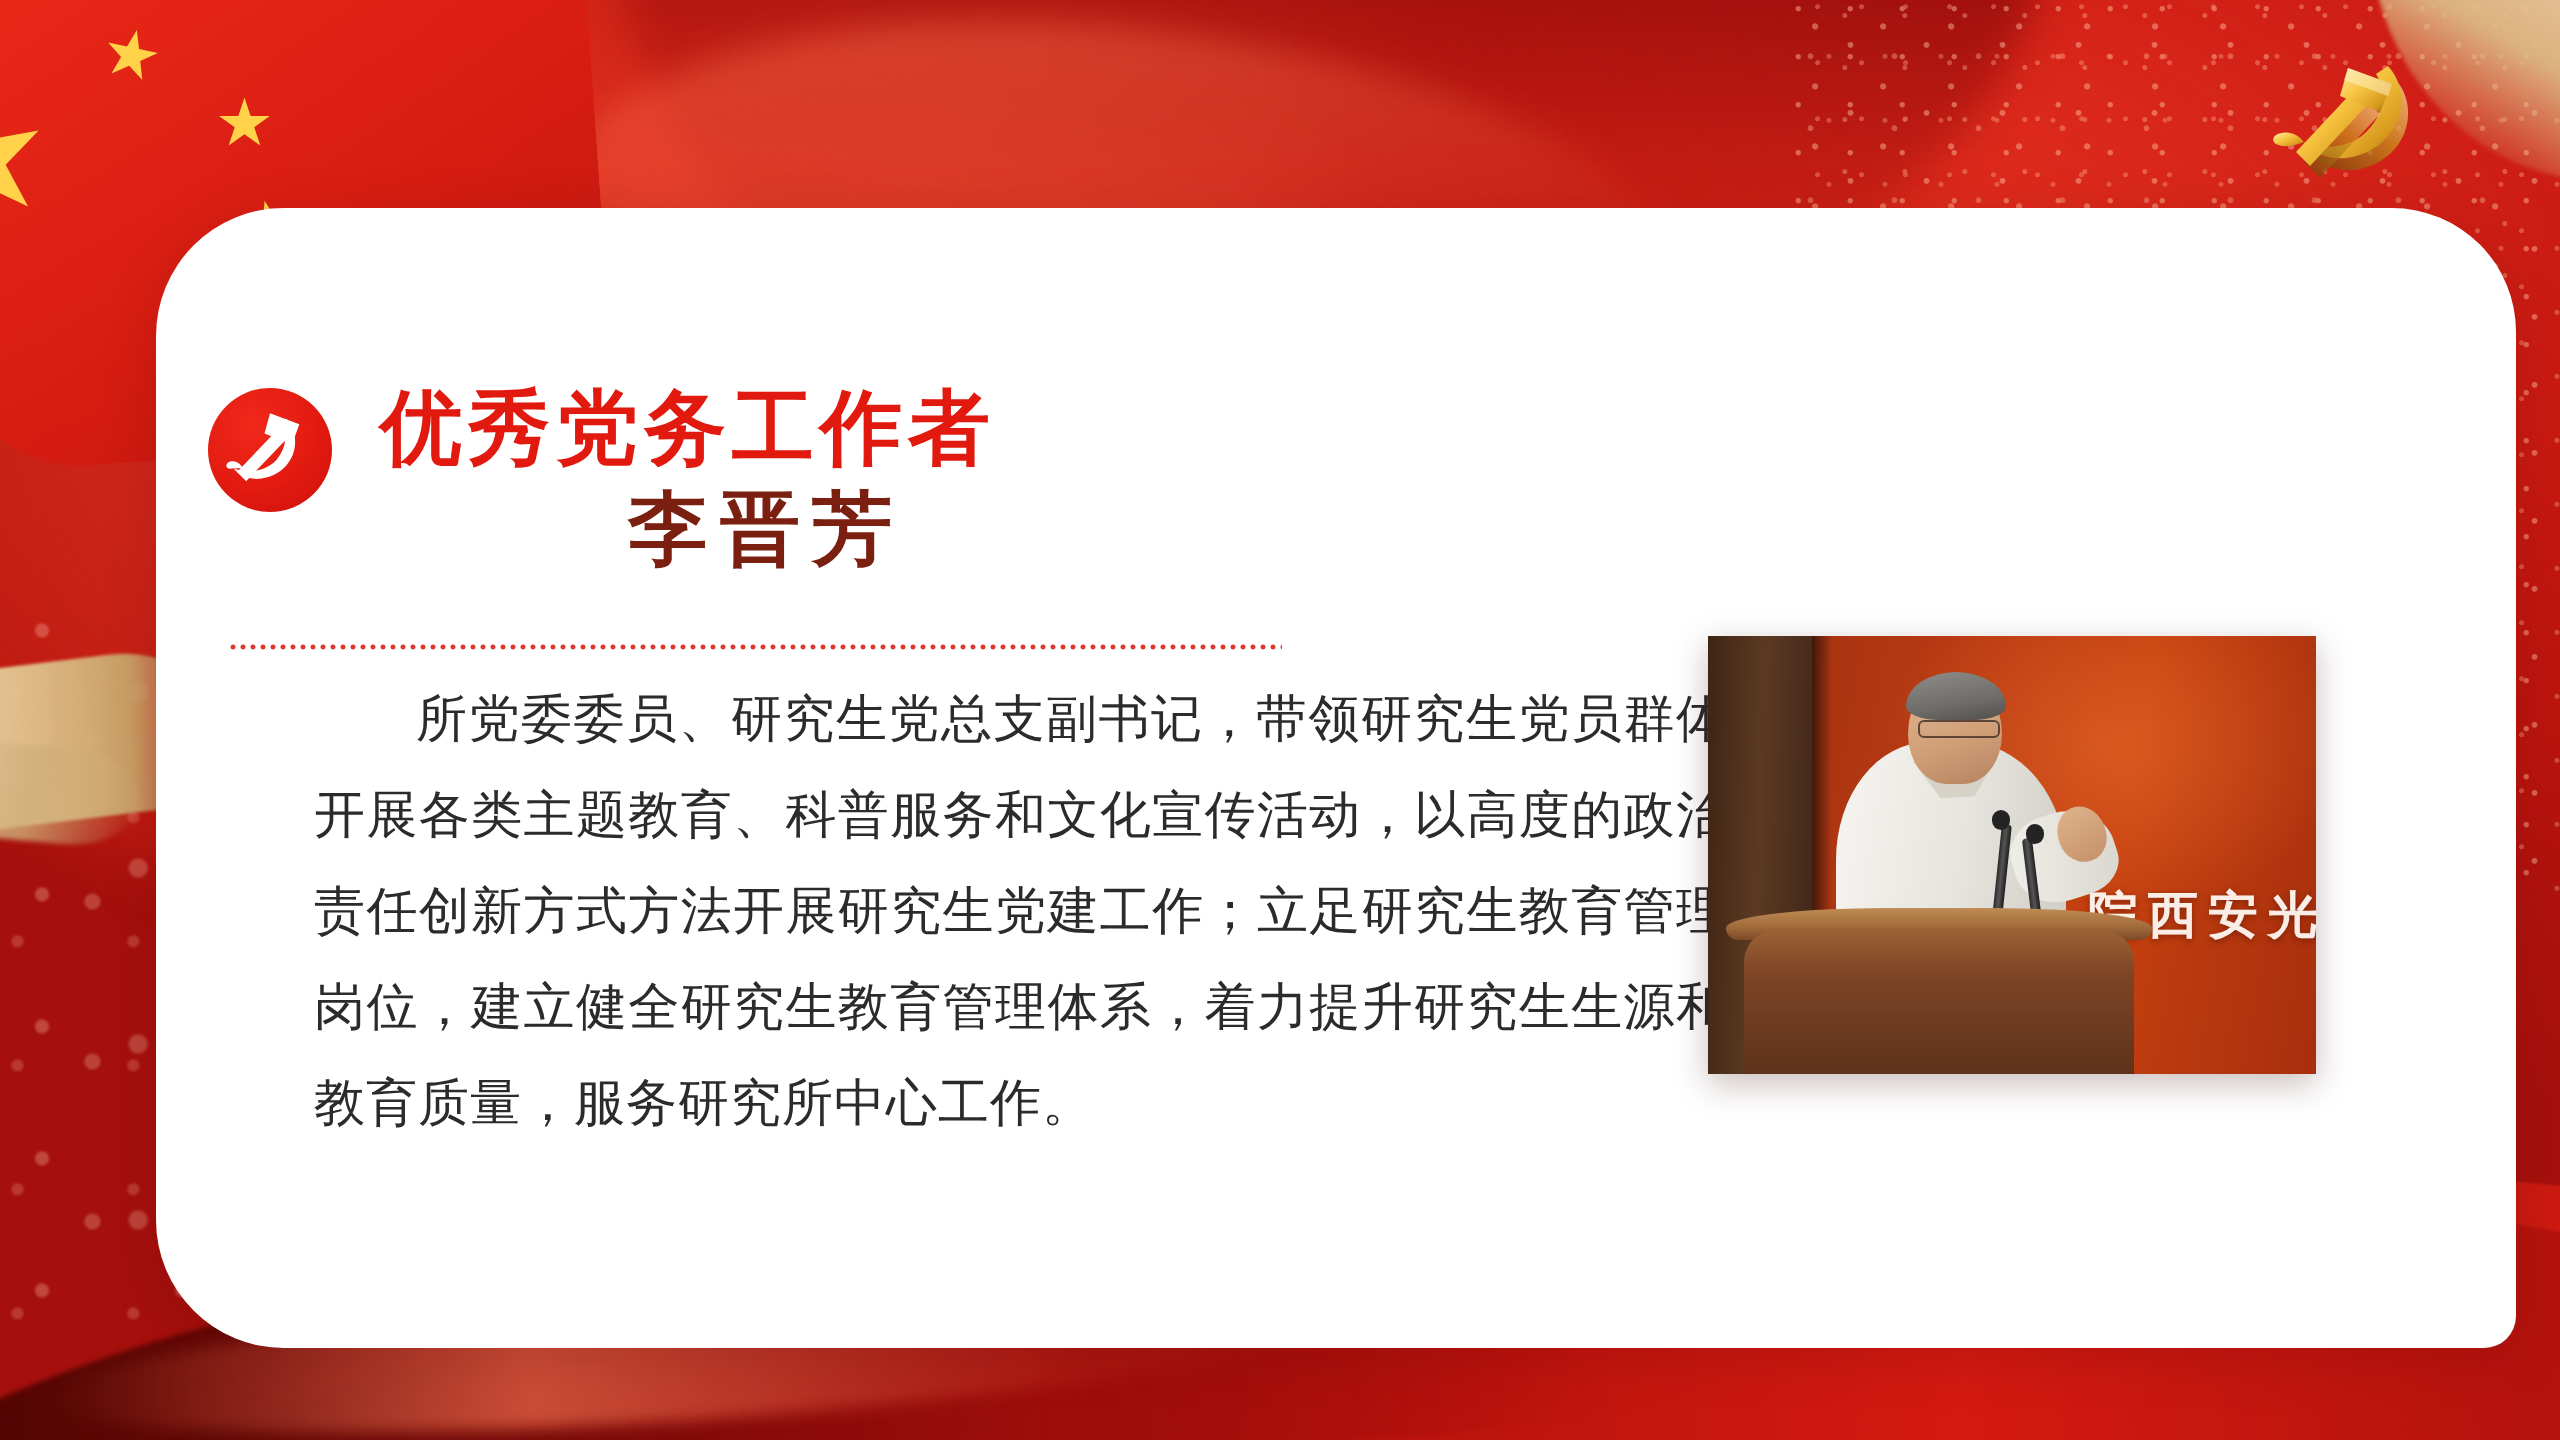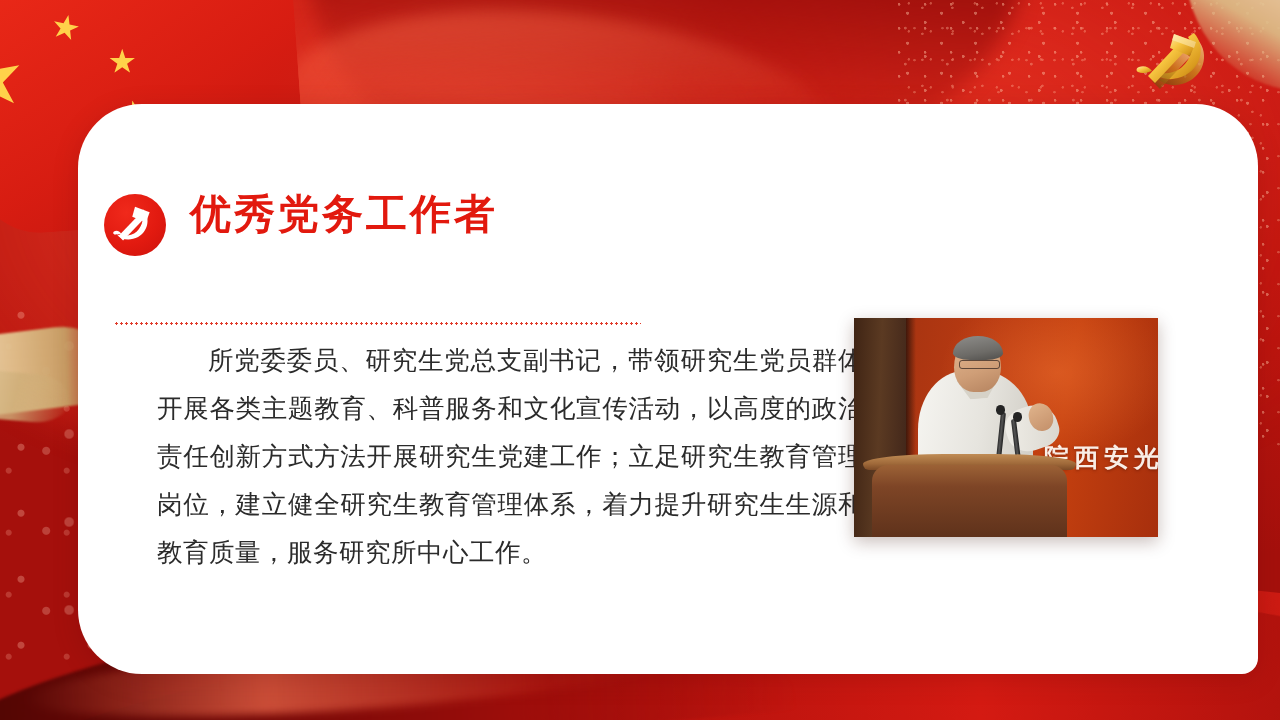--- a/index.html
+++ b/index.html
@@ -575,20 +575,21 @@
           <g fill="#ffffff">
             <path d="M33 7 C42 17 38 35 22 39 C15 41 8 39 4 34 C11 37 20 36 26 31 C33 24 34 15 30 9 Z"></path>
             <path d="M4 34 C1 35 -1 33 1 31 C4 29 8 31 9 34 Z"></path>
             <path d="M6 36 L28 13 L33 18 L11 41 Z"></path>
             <path d="M24 4 L40 10 L36 21 L21 15 Z"></path>
           </g>
         </svg>
       </div>
       <div class="title-wrap">
         <div class="title">优秀党务工作者</div>
+        <div class="name">李晋芳</div>
       </div>
     </div>
 
     <div class="divider"></div>
 
     <div class="body-text">所党委委员、研究生党总支副书记，带领研究生党员群体开展各类主题教育、科普服务和文化宣传活动，以高度的政治责任创新方式方法开展研究生党建工作；立足研究生教育管理岗位，建立健全研究生教育管理体系，着力提升研究生生源和教育质量，服务研究所中心工作。</div>
 
     <div class="photo">
       <div class="ph-wall"></div>
       <div class="ph-wall-glow"></div>

